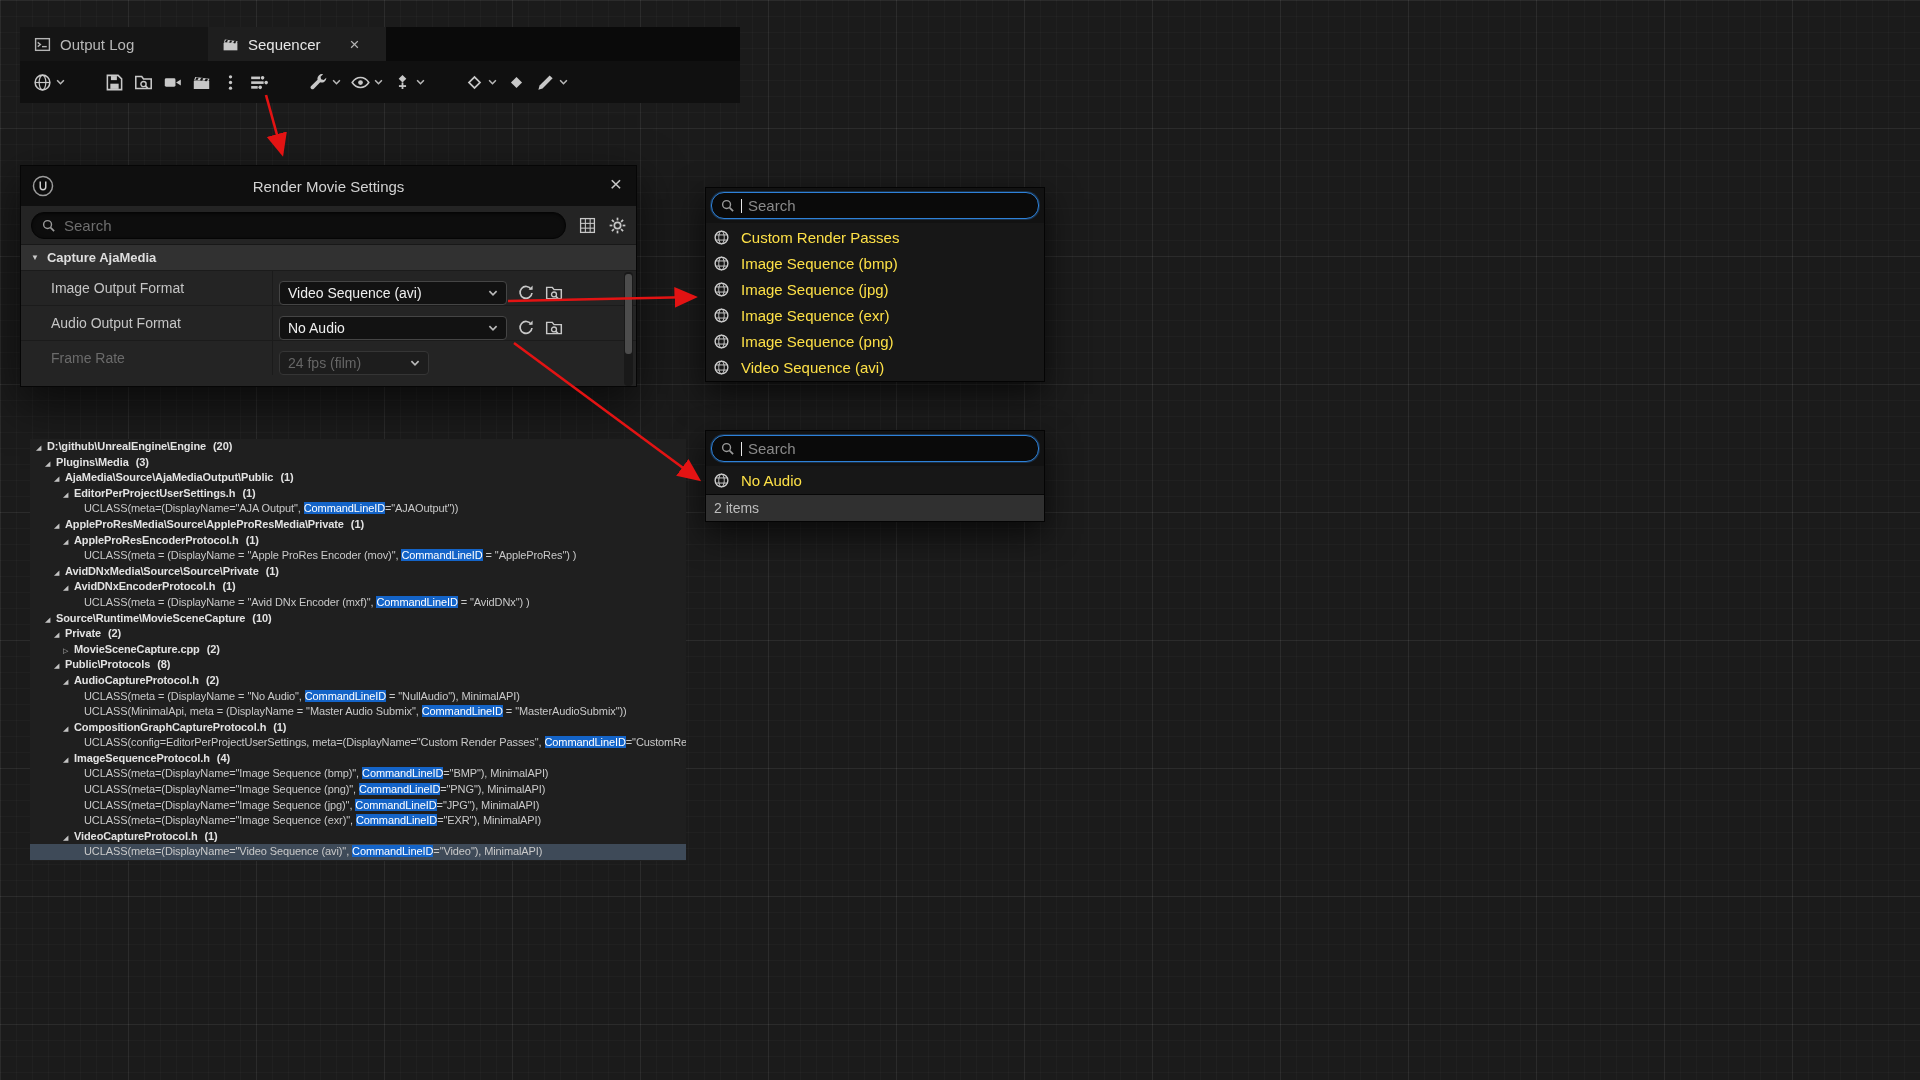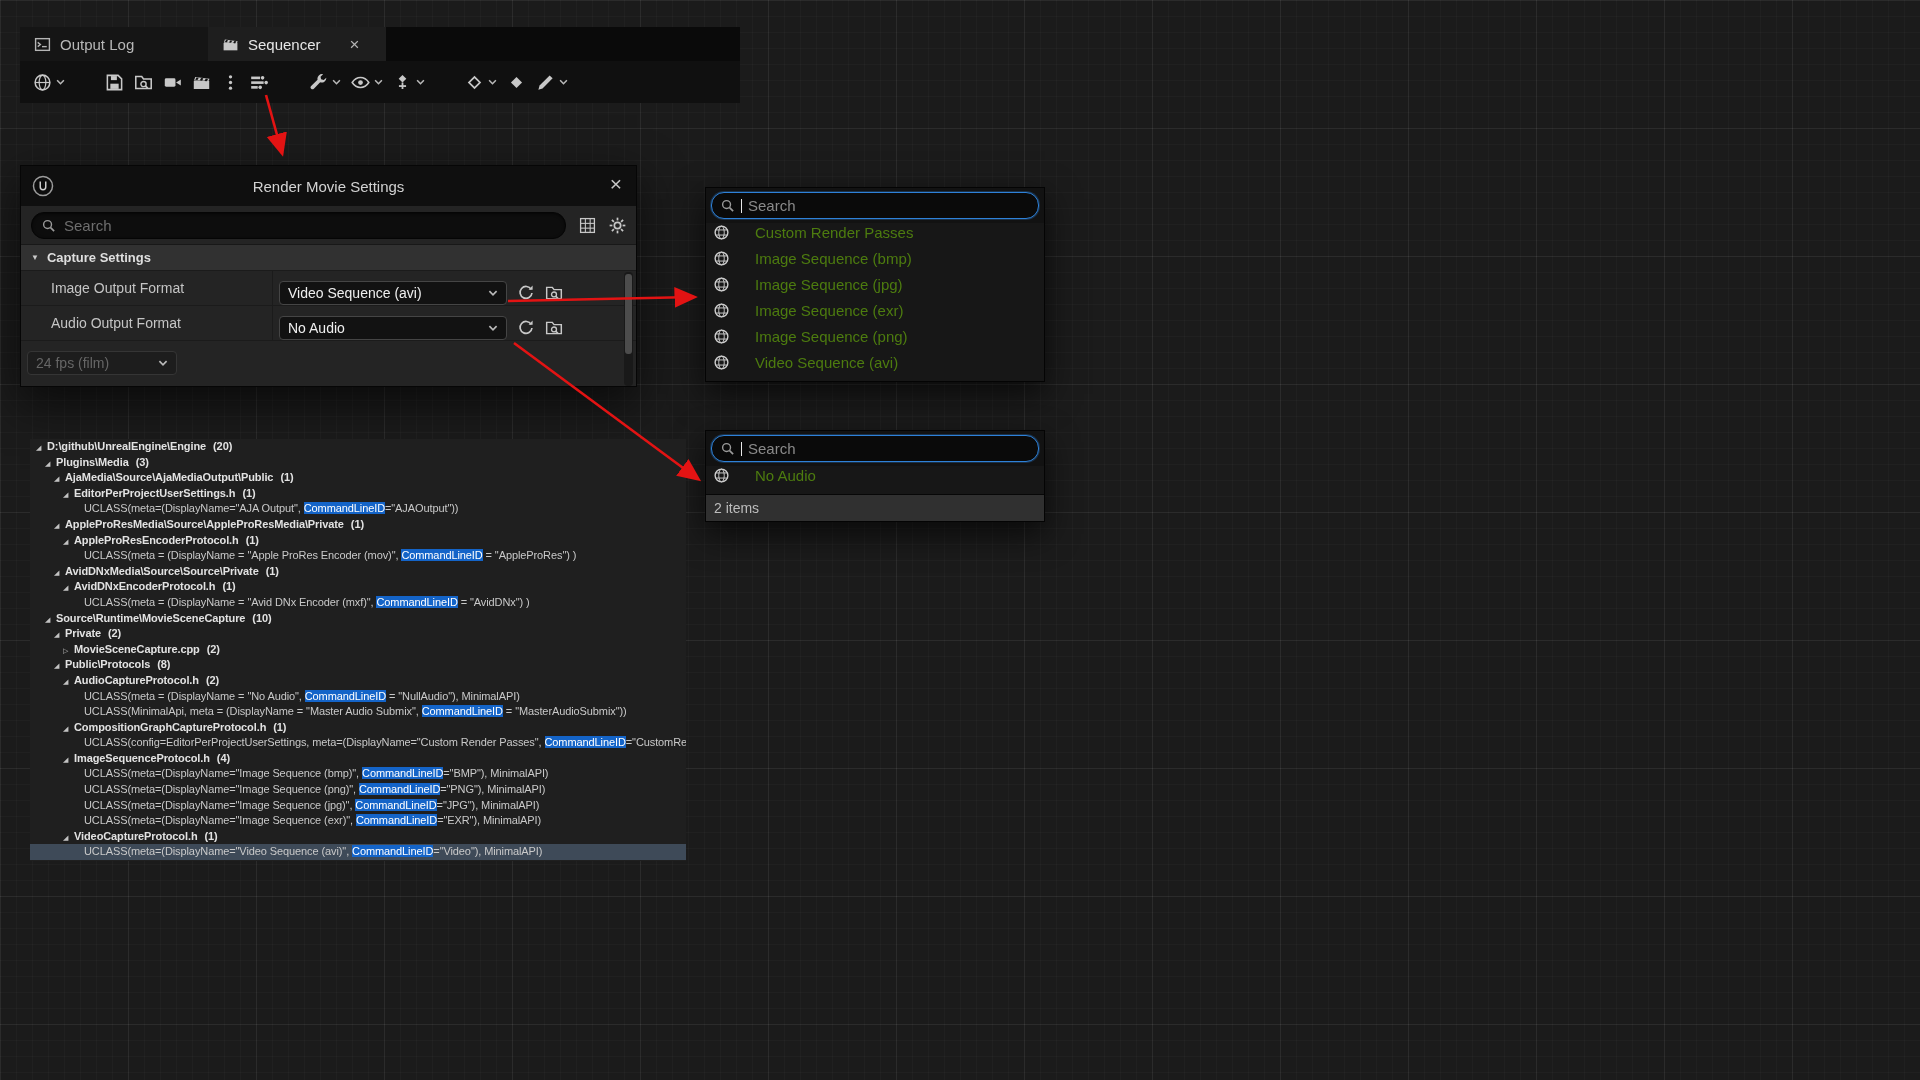--- a/index.html
+++ b/index.html
@@ -51,21 +51,21 @@
   .dlg-scroll{position:absolute;right:3px;top:106px;width:9px;height:114px;background:#191919;border-radius:4px;}
   .dlg-scroll .thumb{position:absolute;left:1px;top:2px;width:7px;height:80px;background:#4c4c4c;border-radius:3px;}
   
   .popup{position:absolute;width:340px;background:#121212;border:1px solid #040404;box-shadow:0 12px 32px rgba(0,0,0,.65);box-sizing:border-box;}
   #popup-0{left:705px;top:187px;}
   #popup-1{left:705px;top:430px;}
   .psearch{display:flex;align-items:center;gap:6px;height:25px;margin:4px 5px;background:#0a0a0a;border:1px solid #2e81d8;border-radius:13px;padding:0 8px;box-shadow:0 0 0 1px rgba(46,129,216,.28);}
   .psearch .ph{color:#8a8a8a;font-size:15px;}
   .caret{width:1px;height:14px;background:#e8e8e8;}
   .plist{background:#171717;padding:1px 0;}
-  .pitem{height:26px;display:flex;gap:25px;padding-left:7px;font-size:15px;color:#4d7c0f;}
+  .pitem{height:26px;display:flex;align-items:center;gap:11px;padding-left:7px;font-size:15px;color:#fde047;}
   .globeicon svg{width:17px;height:17px;display:block;}
   .pfoot{height:26px;background:#303030;border-top:1px solid #070707;display:flex;align-items:center;padding-left:8px;font-size:14px;color:#bdbdbd;}
   
   .results{position:absolute;left:30px;top:439px;width:656px;height:422px;background:#1f1f1f;overflow:hidden;font-size:11px;letter-spacing:-0.1px;}
   .rrow{height:15.6px;line-height:15.6px;white-space:nowrap;overflow:hidden;}
   .tri{display:inline-block;width:11px;color:#c2c2c2;font-size:7px;}
   .nlabel{font-weight:bold;color:#e2e2e2;text-align:center;}
   .ncount{font-weight:bold;color:#e2e2e2;margin-left:7px;}
   .code{color:#c9c9c9;}
   .chl{background:#1464c8;color:#ffffff;}
@@ -286,21 +286,21 @@
               <rect x="7.2" y="0.6" width="1.6" height="2.6" transform="rotate(180 8 8)"></rect>
               <rect x="7.2" y="0.6" width="1.6" height="2.6" transform="rotate(225 8 8)"></rect>
               <rect x="7.2" y="0.6" width="1.6" height="2.6" transform="rotate(270 8 8)"></rect>
               <rect x="7.2" y="0.6" width="1.6" height="2.6" transform="rotate(315 8 8)"></rect>
             </g>
           </svg>
         </span>
     </div>
     <div class="dlg-section">
       <span class="sec-tri">▼</span>
-      <span>Capture Settings</span>
+      <span>Capture AjaMedia</span>
     </div>
     <div id="dlg-rows">
         <div class="prow">
           <div class="plabel">Image Output Format</div>
           <div class="pval">
             <div class="combo">
               <span>Video Sequence (avi)</span>
               <span class="chev">
                 <svg viewBox="0 0 8 5">
                   <path d="M1 1l3 3 3-3" fill="none" stroke="#b9b9b9" stroke-width="1.4"></path>
@@ -342,20 +342,21 @@
             <span class="rowicon">
               <svg viewBox="0 0 16 16">
                 <path d="M1.5 3h5l1.5 2h6.5v8h-13z" fill="none" stroke="#c8c8c8" stroke-width="1.3"></path>
                 <circle cx="8" cy="9.3" r="2.2" fill="none" stroke="#c8c8c8" stroke-width="1.2"></circle>
                 <line x1="9.6" y1="10.9" x2="11.5" y2="12.8" stroke="#c8c8c8" stroke-width="1.4"></line>
               </svg>
             </span>
           </div>
         </div>
         <div class="prow disabled">
+          <div class="plabel">Frame Rate</div>
           <div class="pval">
             <div class="combo combo-disabled">
               <span>24 fps (film)</span>
               <span class="chev">
                 <svg viewBox="0 0 8 5">
                   <path d="M1 1l3 3 3-3" fill="none" stroke="#b9b9b9" stroke-width="1.4"></path>
                 </svg>
               </span>
             </div>
           </div>

